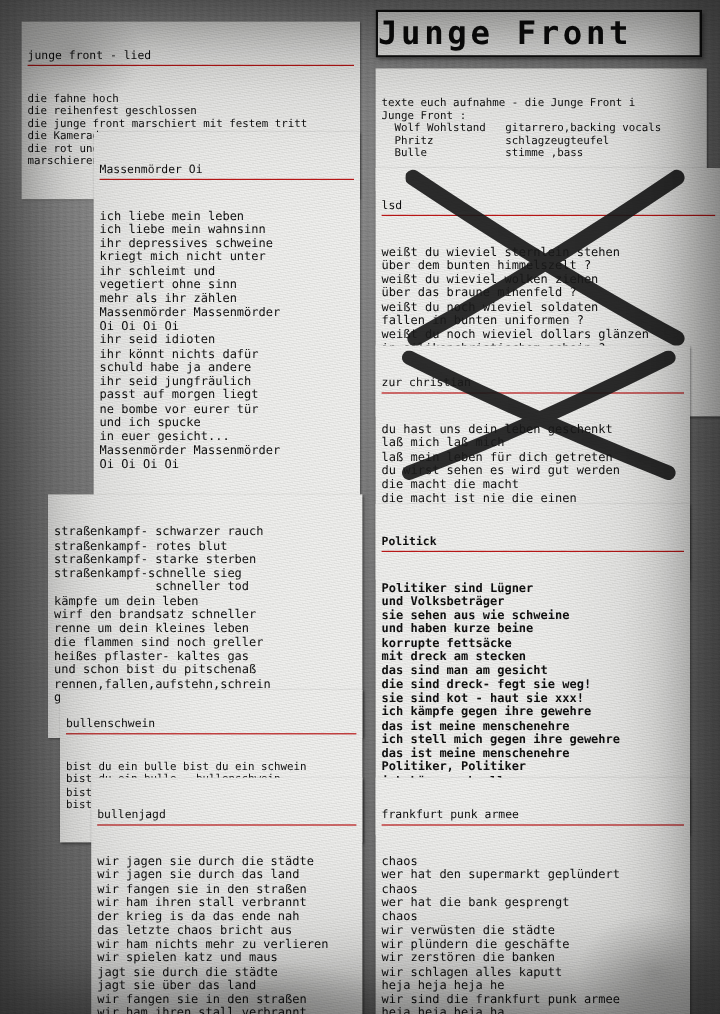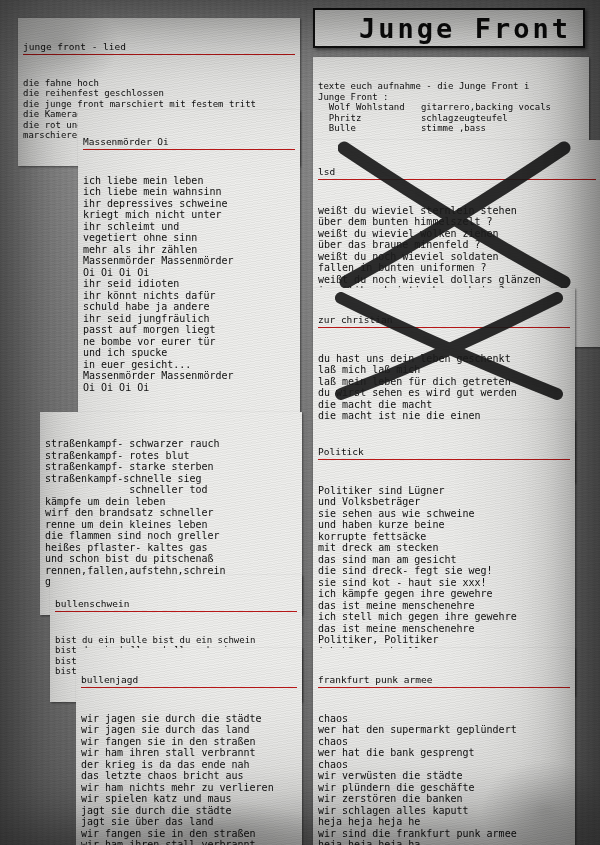--- a/index.html
+++ b/index.html
@@ -66,23 +66,21 @@
     white-space: pre;
   }
   .mono-big { font-size: 10px; line-height: 11.5px; }
   .title-box {
     position: absolute;
     background: #efefed;
     border: 2px solid #111;
     box-sizing: border-box;
     display: flex;
     align-items: center;
-    justify-content: center;
     box-shadow: 2px 2px 3px rgba(0,0,0,.45);
-    padding-left: 32px;
   }
   .title-box .t {
     font-family: "DejaVu Sans Mono", monospace;
     font-size: 27px;
     font-weight: bold;
     letter-spacing: 3px;
     color: #0d0d0d;
   }
   
   .xout {
@@ -206,21 +204,21 @@
 laß mich laß mich
 laß mein leben für dich getreten
 du wirst sehen es wird gut werden
 die macht die macht
 die macht ist nie die einen
 das ist nicht nur für dich
 für christian
 na klar !</span>
   </div>
 
-  <div class="block mono-big" style="left:313px; top:420px; width:262px;">
+  <div class="block mono-big" style="left:313px; top:420px; width:262px;font-weight:bold;">
     <span class="hdr">Politick</span>
     <span class="body">Politiker sind Lügner
 und Volksbeträger
 sie sehen aus wie schweine
 und haben kurze beine
 korrupte fettsäcke
 mit dreck am stecken
 das sind man am gesicht
 die sind dreck- fegt sie weg!
 sie sind kot - haut sie xxx!

